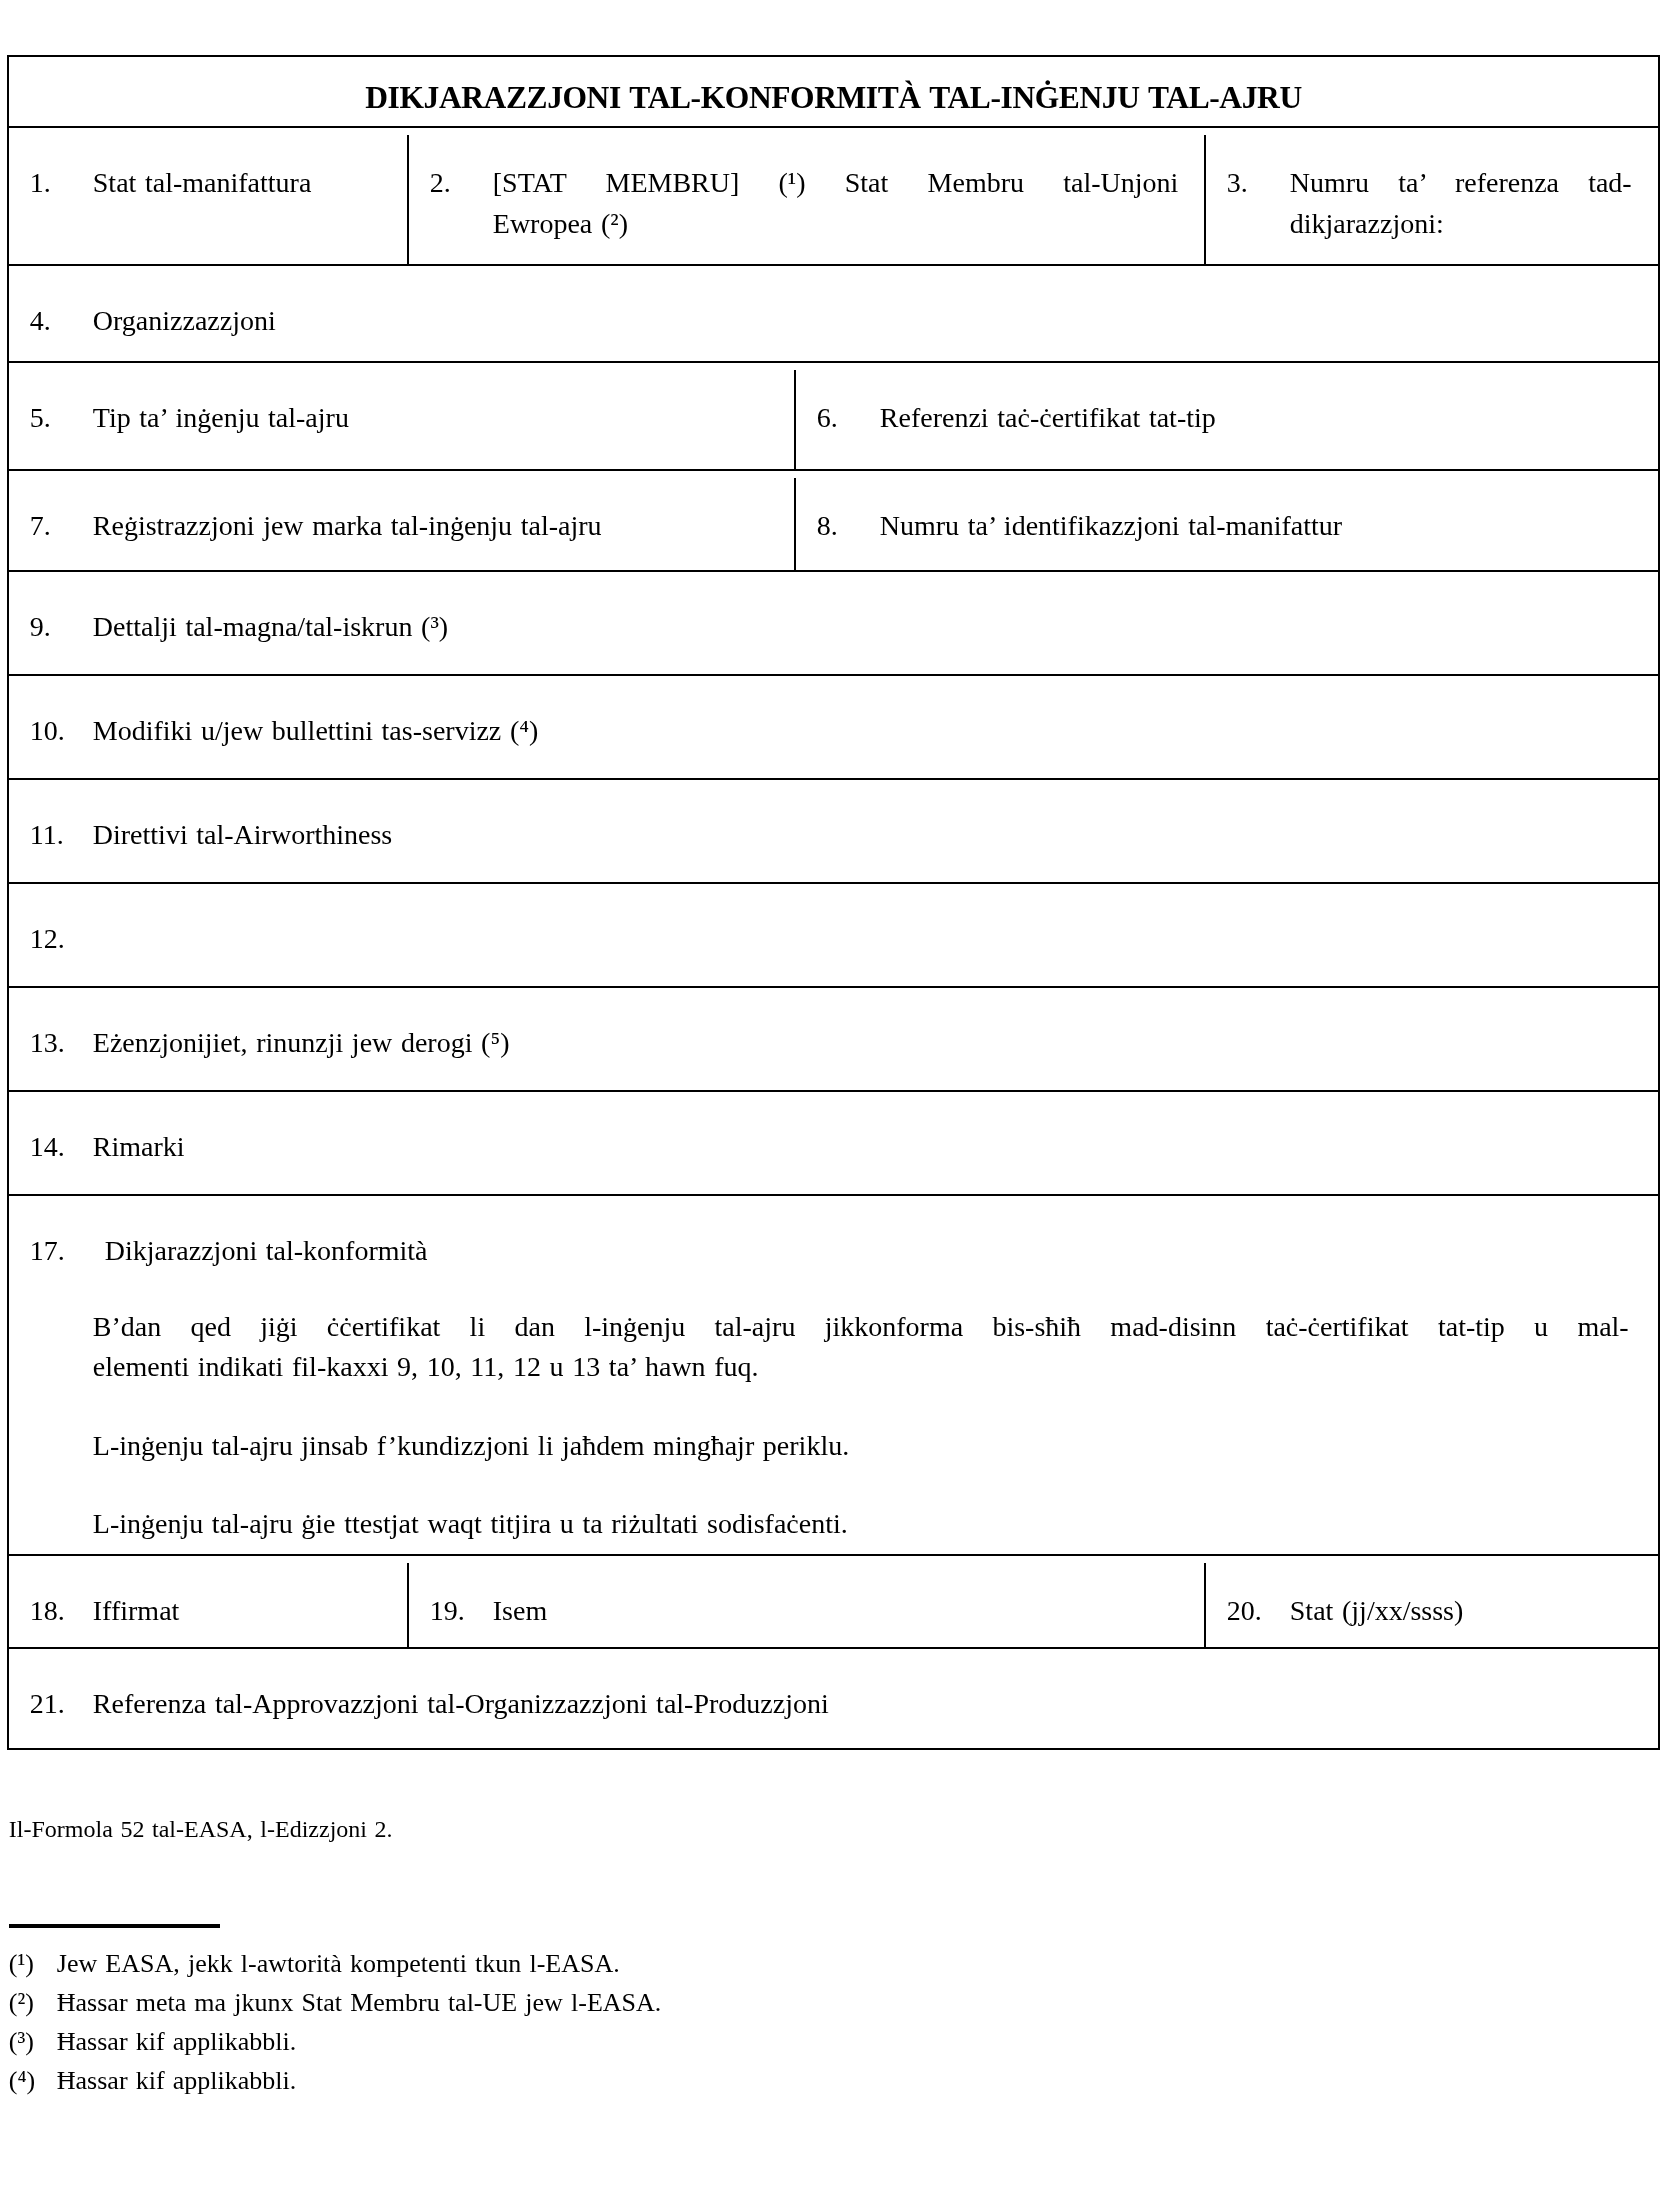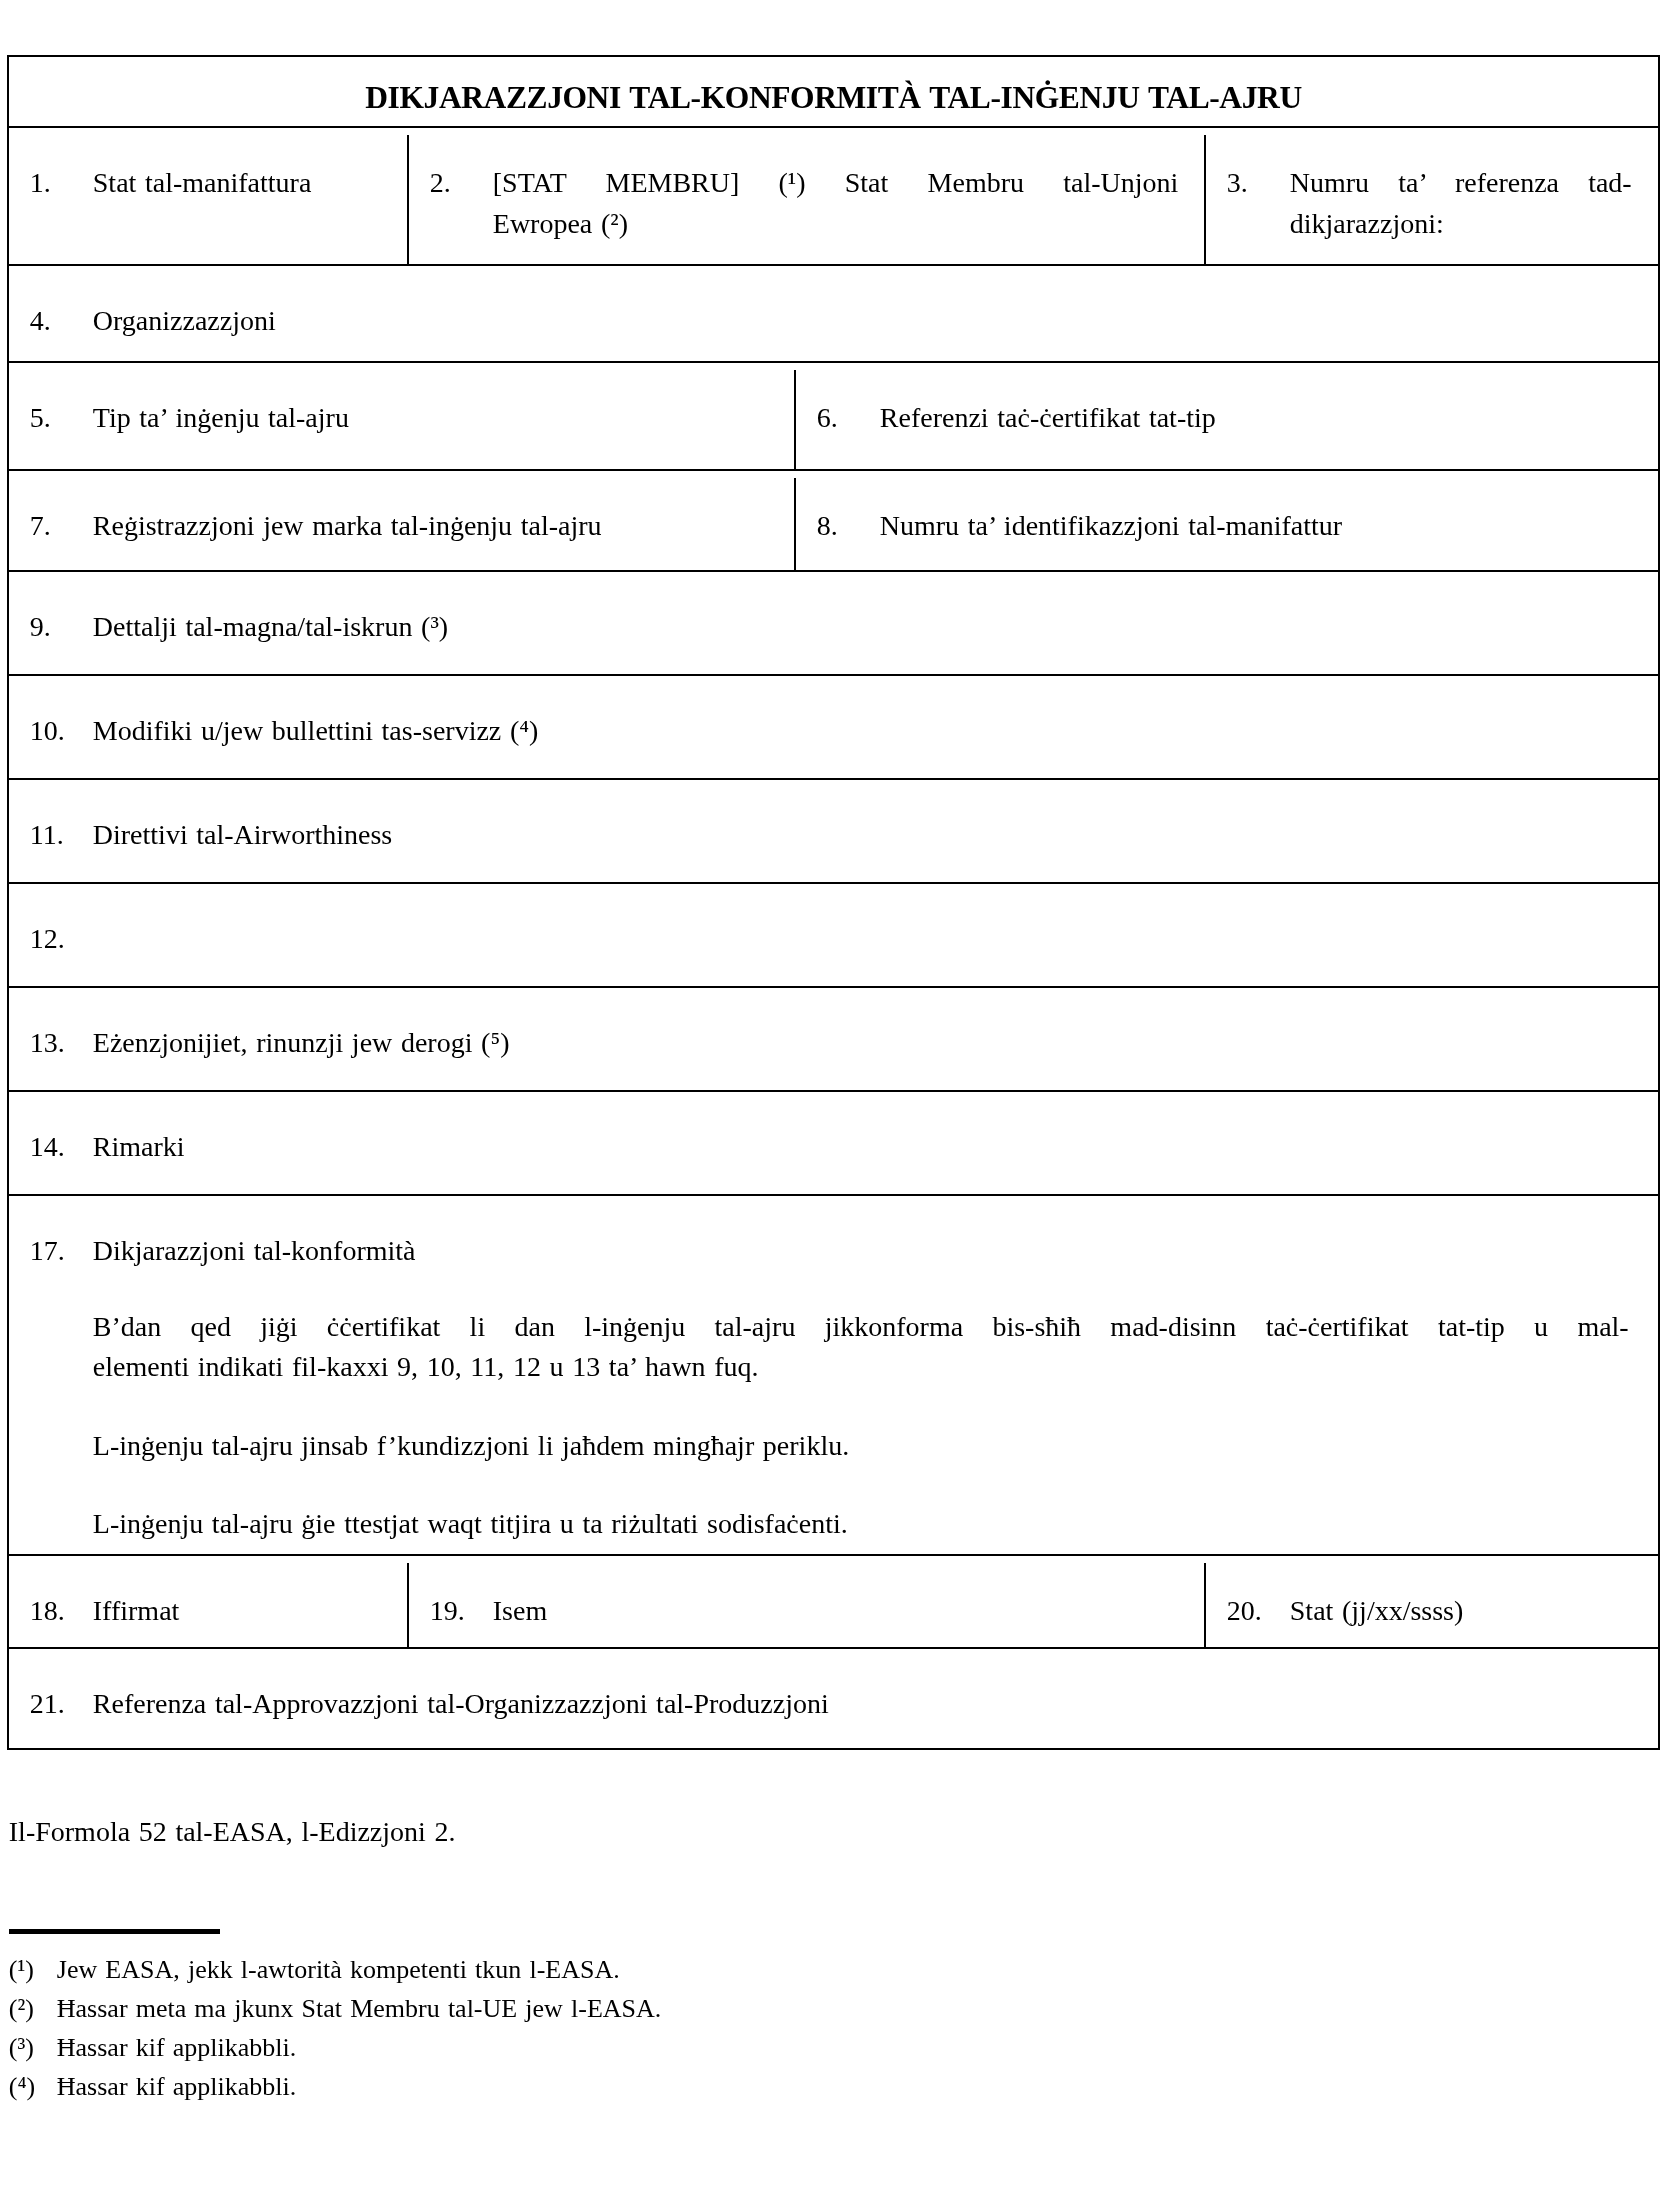--- a/index.html
+++ b/index.html
@@ -39,28 +39,28 @@
   .h-4{min-height:88px;}
   .h-56{min-height:99px;}
   .h-78{min-height:92px;}
   .h-mid{min-height:95px;}
   .h-17{min-height:331px;}
   .h-18{min-height:84px;}
   .h-21{min-height:92px;}
 
   
   .box17{padding:28px 29px 8.8px 20.5px;font-size:28px;line-height:1.45;}
-  .b17-head{display:flex;}
+  .b17-head{display:flex;gap:12px;}
   .b17-body{margin-left:63px;}
   .b17-body p{margin:0;}
   .p-gap1{margin-top:35px !important;}
   .p-gap {margin-top:38px !important;}
 
   
-  .form-ref{margin:64px 0 0 1.5px;font-size:28px;line-height:1.3;}
+  .form-ref{margin:64px 0 0 1.5px;font-size:24px;line-height:1.3;}
   .footnote-rule{margin:79px 0 0 1.5px;width:211px;height:4.4px;background:#000;}
   .footnotes{margin:16px 0 0 1.5px;padding:0;list-style:none;font-size:26px;}
   .footnote{display:flex;line-height:39px;}
   .fn-marker{flex:0 0 48px;}
   .fn-text{flex:1 1 auto;}
 </style>
 </head>
 <body>
 
 <div class="page">

